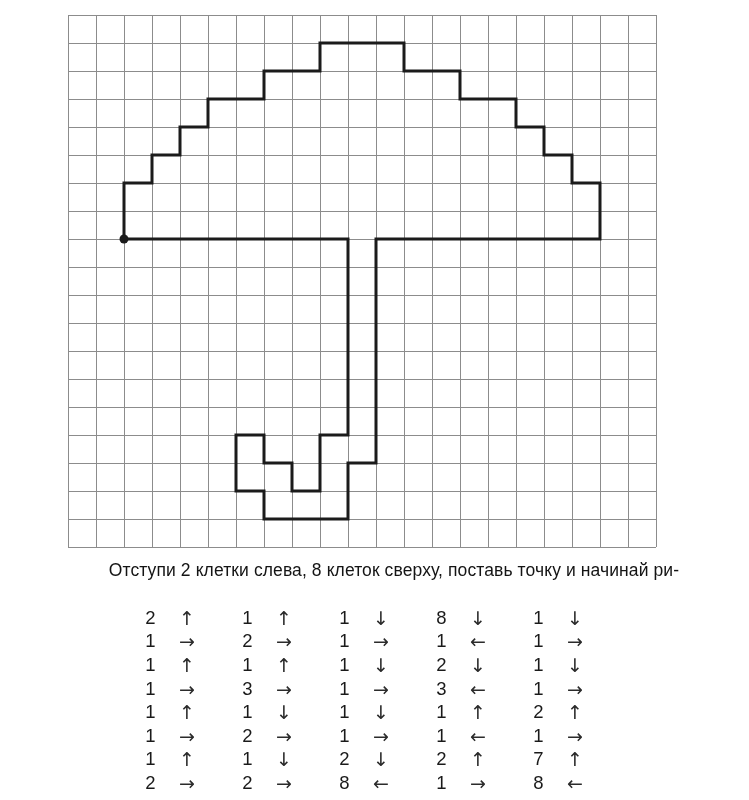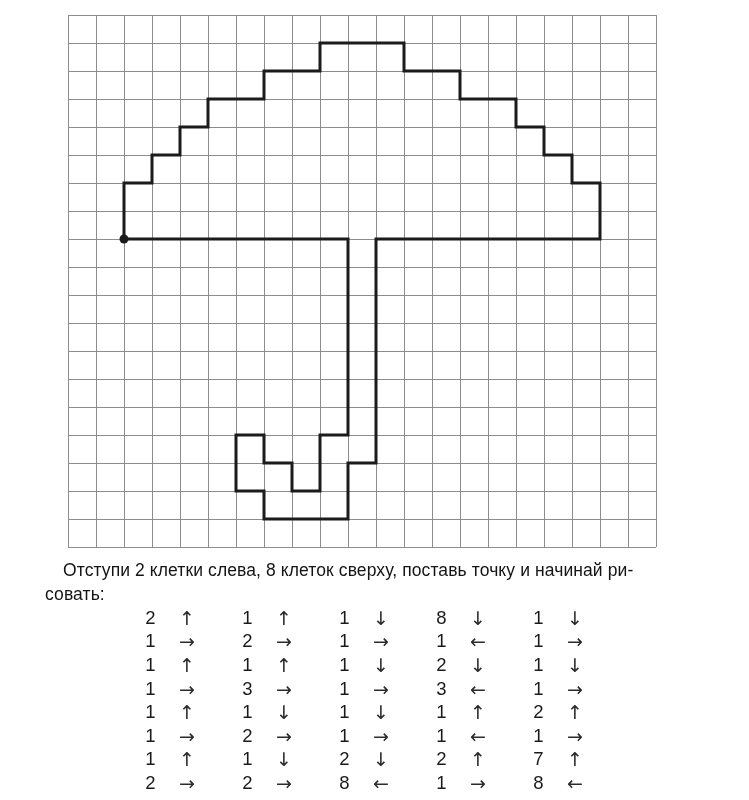--- a/index.html
+++ b/index.html
@@ -9,20 +9,21 @@
     position: relative;
     overflow: hidden;
     font-family: "Liberation Sans", sans-serif;
     color: #1a1a1a;
   }
   .grid-wrap { position: absolute; left: 66px; top: 13px; }
   .instruction {
     position: absolute; left: 45px; top: 558px; width: 680px;
     font-size: 17.5px; line-height: 24px; color: #141414;
     letter-spacing: 0.1px;
+    text-align: center;
   }
   .instruction .l1 { padding-left: 18px; }
   .steps {
     position: absolute; left: 142px; top: 606px;
     display: flex; gap: 38px;
   }
   .step-col { display: flex; flex-direction: column; }
   .step { height: 23.6px; display: flex; align-items: center; }
   .num {
     display: inline-block; width: 17px; text-align: center;
@@ -83,21 +84,20 @@
         <line x1="2" y1="506" x2="590" y2="506"></line>
         <line x1="2" y1="534" x2="590" y2="534"></line>
       </g>
       <polyline points="58,226 58,170 86,170 86,142 114,142 114,114 142,114 142,86 198,86 198,58 254,58 254,30 338,30 338,58 394,58 394,86 450,86 450,114 478,114 478,142 506,142 506,170 534,170 534,226 310,226 310,450 282,450 282,506 198,506 198,478 170,478 170,422 198,422 198,450 226,450 226,478 254,478 254,422 282,422 282,226 58,226" fill="none" stroke="#1b1b1b" stroke-width="3" stroke-linecap="square"></polyline>
       <circle cx="58" cy="226" r="4.5" fill="#1b1b1b"></circle>
     </svg>
 </div>
 
 <div class="instruction">
   <div class="l1">Отступи 2 клетки слева, 8 клеток сверху, поставь точку и начинай ри-</div>
-  <div class="l2">совать:</div>
 </div>
 
 <div class="steps">
     <div class="step-col">
       <div class="step">
         <span class="num">2</span>
         <span class="arrow">↑</span>
       </div>
       <div class="step">
         <span class="num">1</span>

